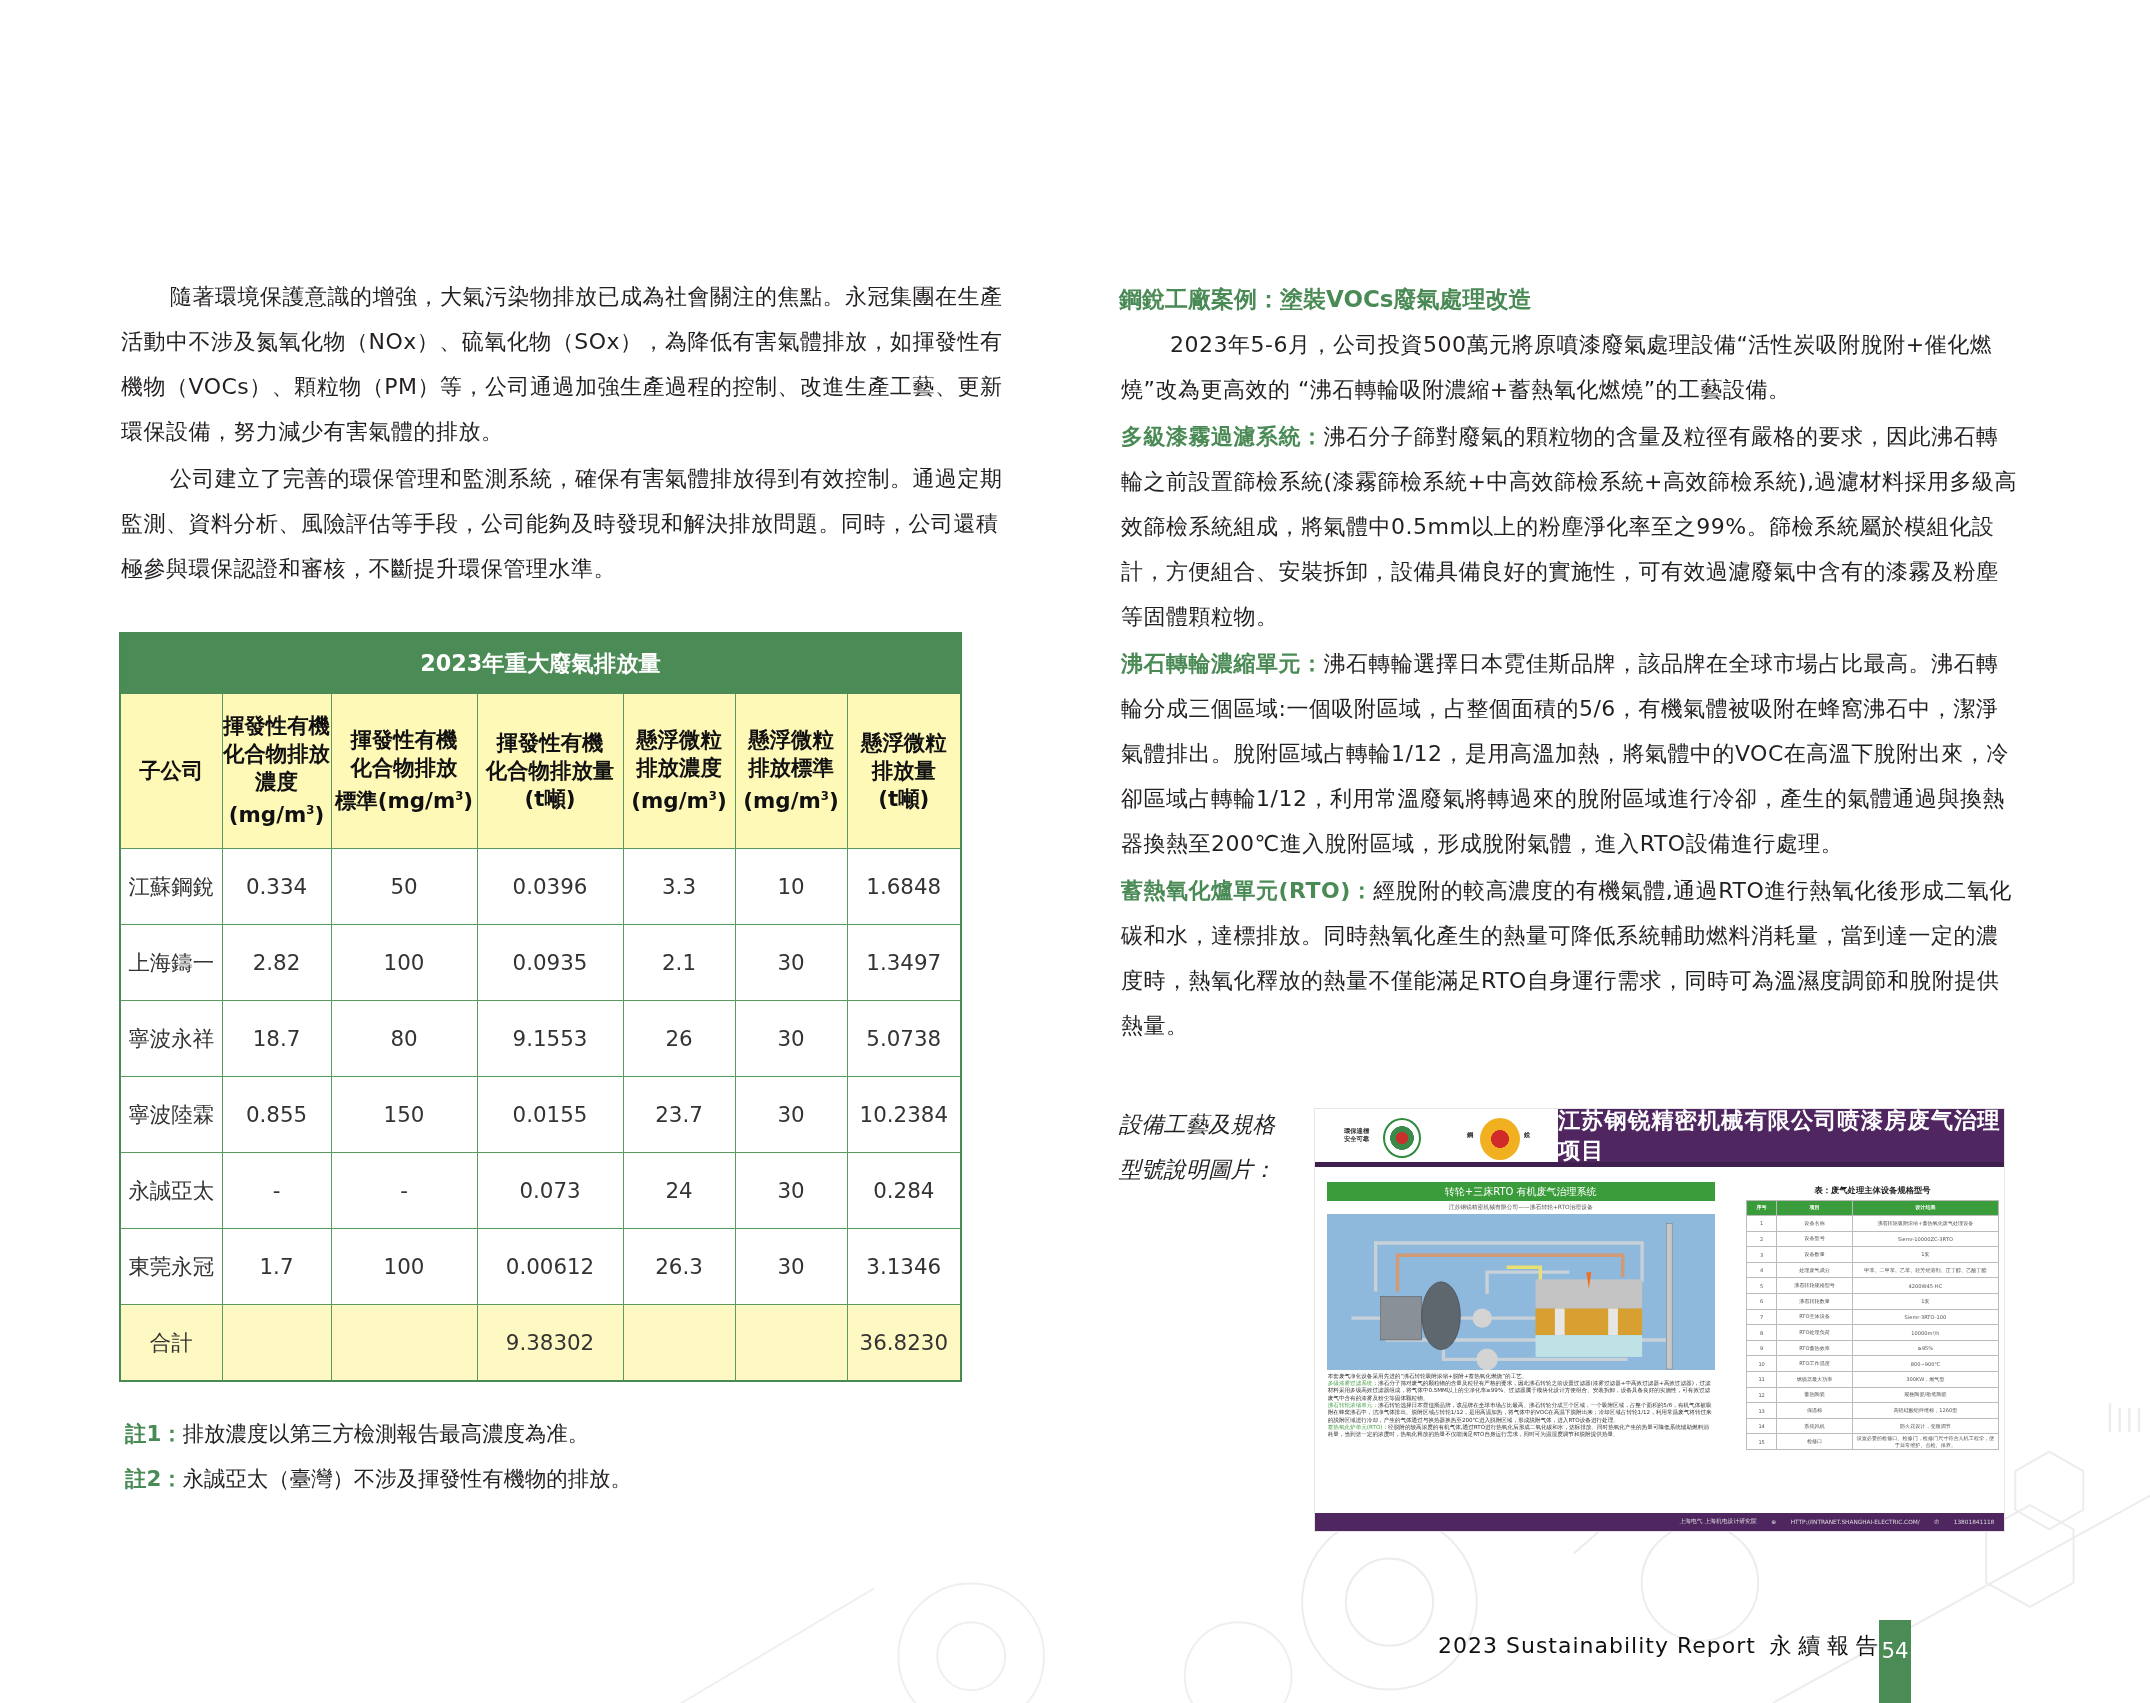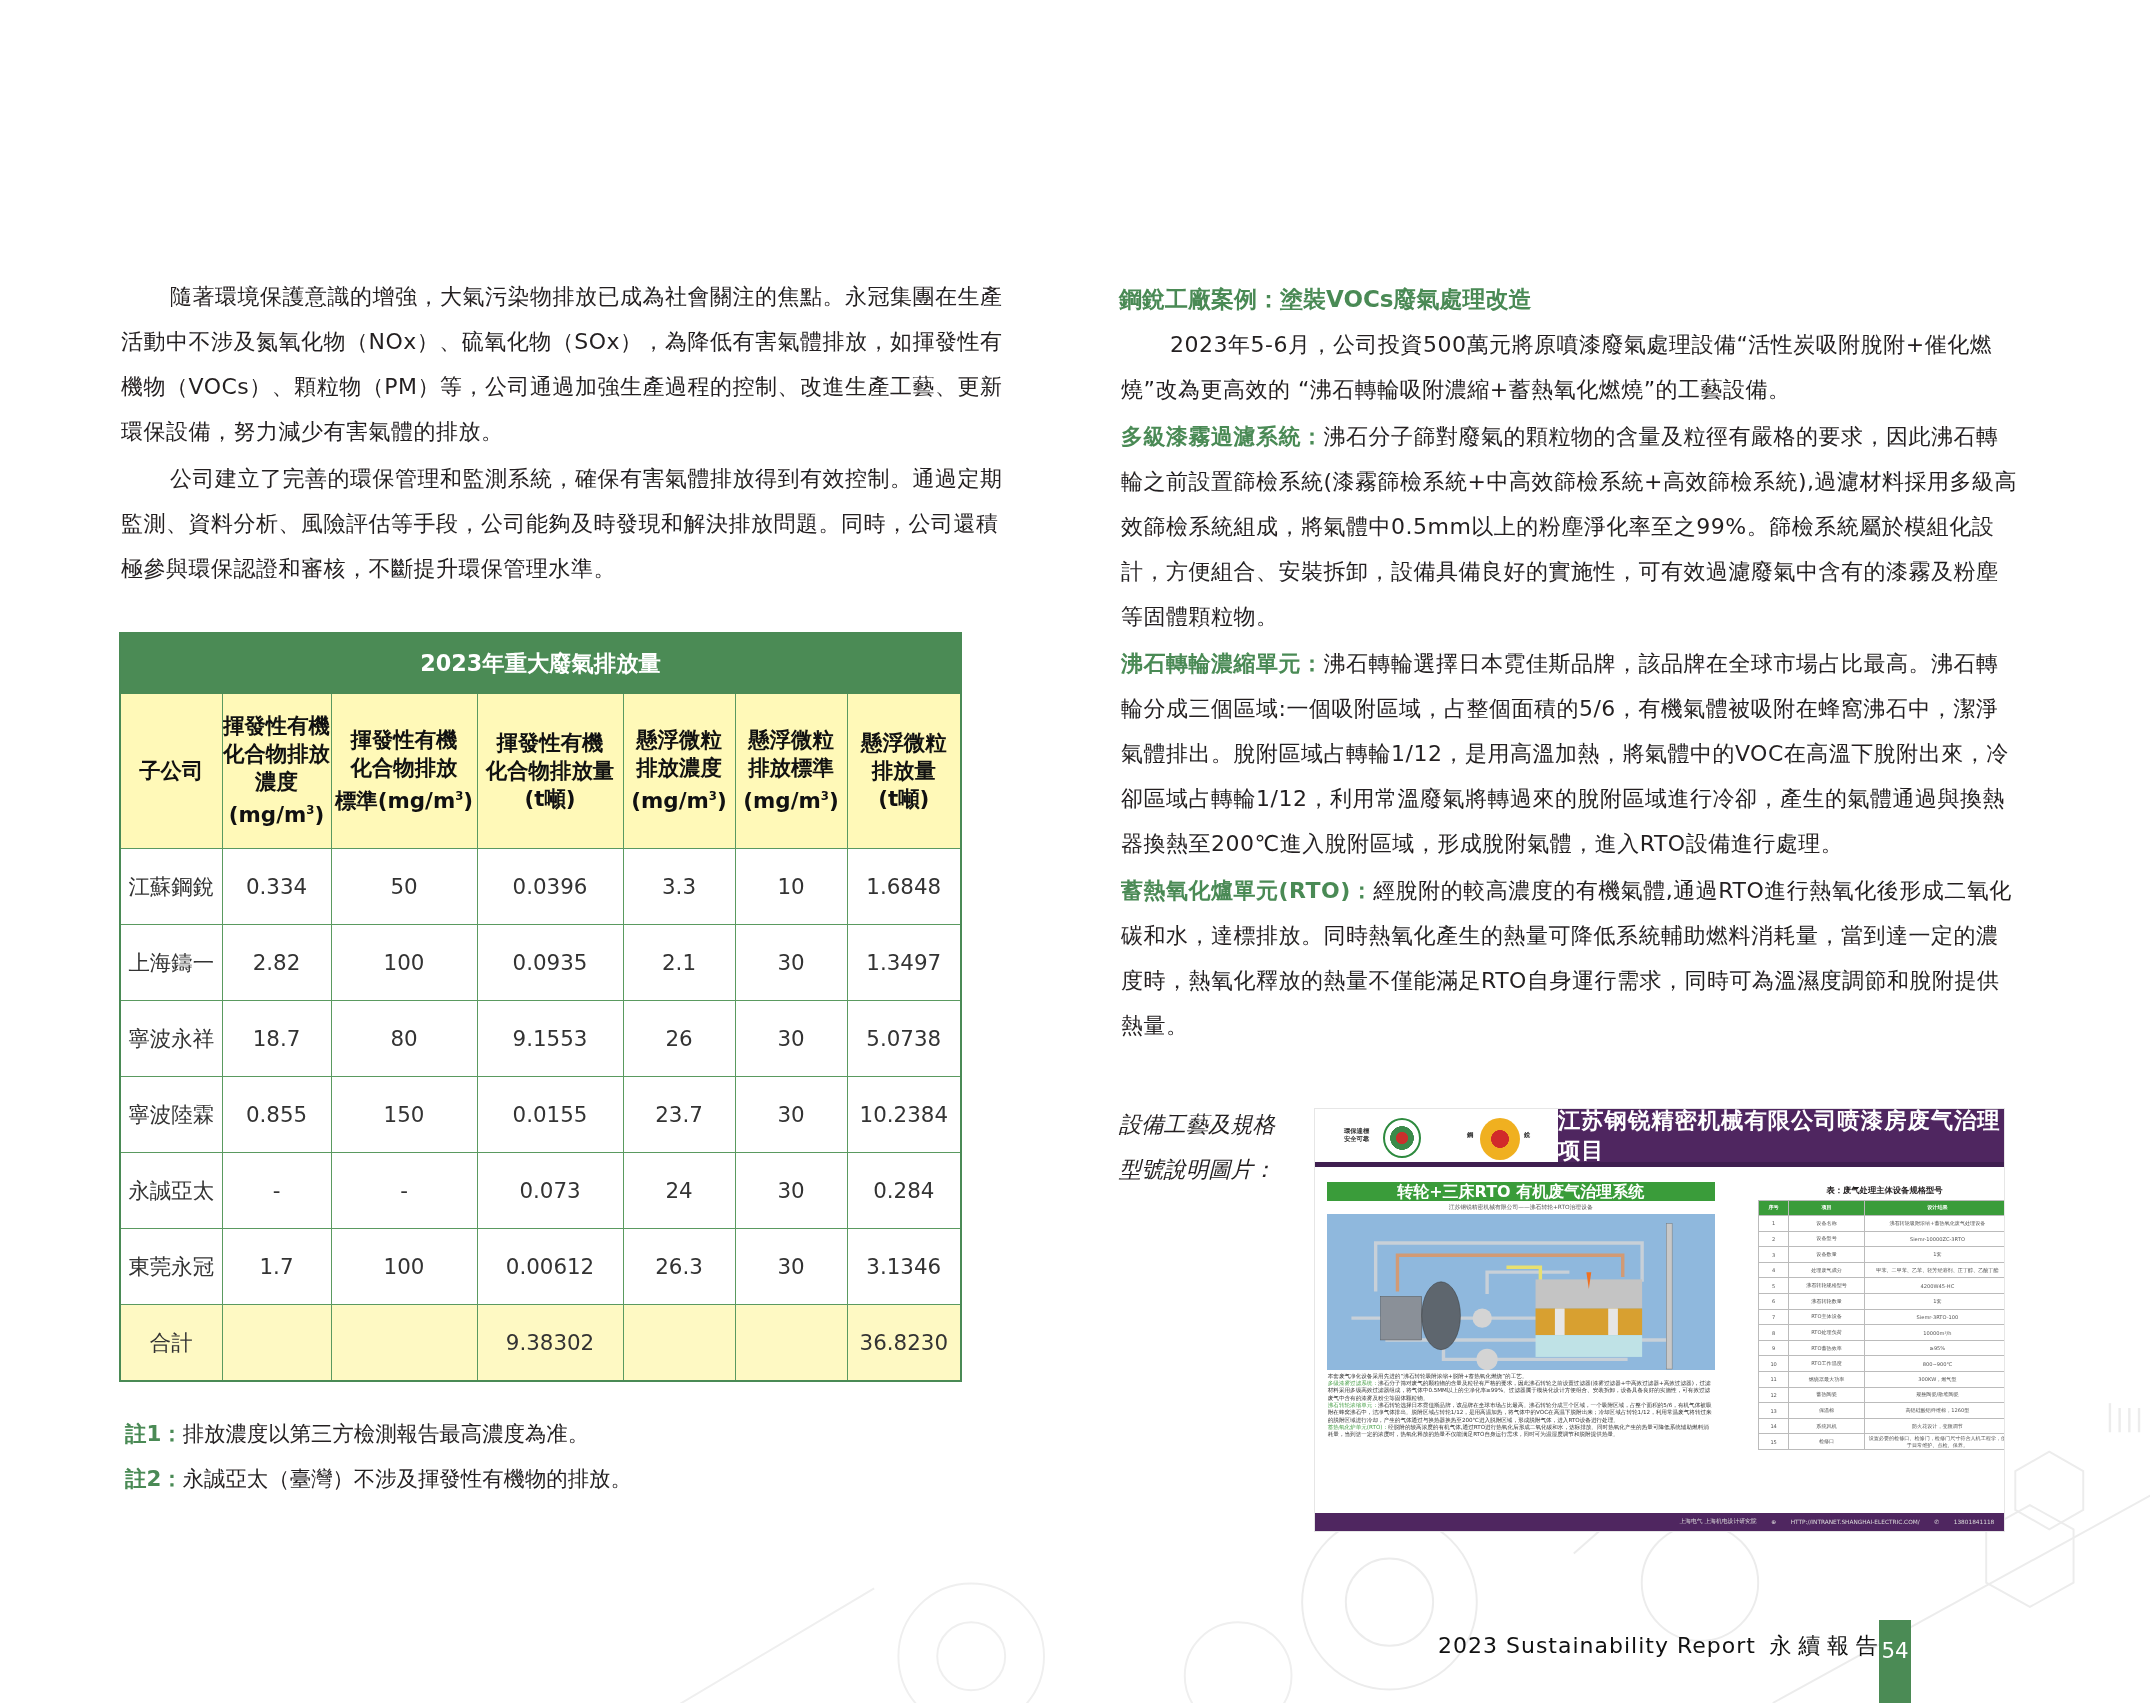--- a/index.html
+++ b/index.html
@@ -34,26 +34,26 @@
   
   .pic { position:absolute; left:1314px; top:1108px; width:689px; height:422px; background:#fff; border:1px solid #e6e6e6; overflow:hidden; }
   .pic-top { position:absolute; left:0; top:0; width:100%; height:58px; }
   .pic-logos { position:absolute; left:0; top:0; width:243px; height:53px; background:#fff; }
   .pic-banner { position:absolute; left:243px; top:0; right:0; height:53px; background:#4f2660; color:#fff;
                 font-size:22.3px; font-weight:bold; display:flex; align-items:center; justify-content:center; letter-spacing:1px; }
   .pic-rule { position:absolute; left:0; top:53px; width:100%; height:4.9px; background:#3f1f50; }
   .logo-circle { position:absolute; top:8.7px; width:34px; height:36px; border-radius:50%; }
   .logo-txt { position:absolute; font-size:6.3px; font-weight:bold; color:#333; line-height:8.7px; }
   .pic-diagram { position:absolute; left:11.7px; top:73px; width:388px; }
-  .diag-title { background:#3a9c3a; color:#fff; font-size:16px; font-weight:bold; text-align:center; height:19.4px; line-height:19.4px; }
+  .diag-title { background:#3a9c3a; color:#fff; font-size:10px; font-weight:normal; text-align:center; height:19.4px; line-height:19.4px; }
   .diag-sub { font-size:5.8px; text-align:center; color:#555; height:12.6px; line-height:12.6px; }
   .diag-canvas { position:relative; height:156px; background:#8fb8dd; }
   .diag-text { font-size:5.6px; line-height:7.3px; color:#333; padding:2.9px 1px; height:94px; overflow:hidden; }
   .diag-text .g { color:#49a049; }
-  .pic-table-wrap { position:absolute; left:431px; top:73px; width:253px;margin-left:12px; }
+  .pic-table-wrap { position:absolute; left:431px; top:73px; width:253px; }
   .pt-title { font-size:8.3px; font-weight:bold; text-align:center; height:17.5px; line-height:17.5px; }
   .pt { width:100%; border-collapse:collapse; font-size:5.1px; color:#555; }
   .pt th { background:#3a9c3a; color:#fff; height:12.6px; border:1px solid #bbb; }
   .pt td { border:1px solid #bbb; text-align:center; height:14.6px; padding:0 1.5px; }
   .pic-footer { position:absolute; left:0; bottom:0; width:100%; height:18.5px; background:#4f2660; color:#ddd; font-size:5.8px;
                 display:flex; align-items:center; justify-content:flex-end; gap:14.6px; padding-right:9.7px; box-sizing:border-box; }
 
   .footer-text { position:absolute; left:1438px; top:1631px; font-size:22px; letter-spacing:1px; color:#111; }
   .footer-text .zh { letter-spacing:6.8px; margin-left:13.6px; }
   .page-box { position:absolute; left:1879px; top:1620px; width:32px; height:84px; background:#4b8b55; color:#fff; font-size:21.4px;

